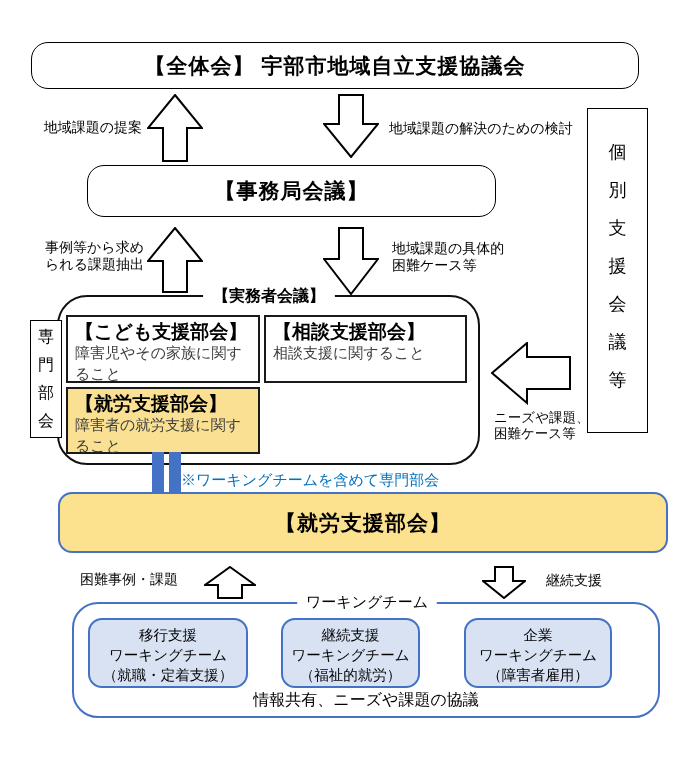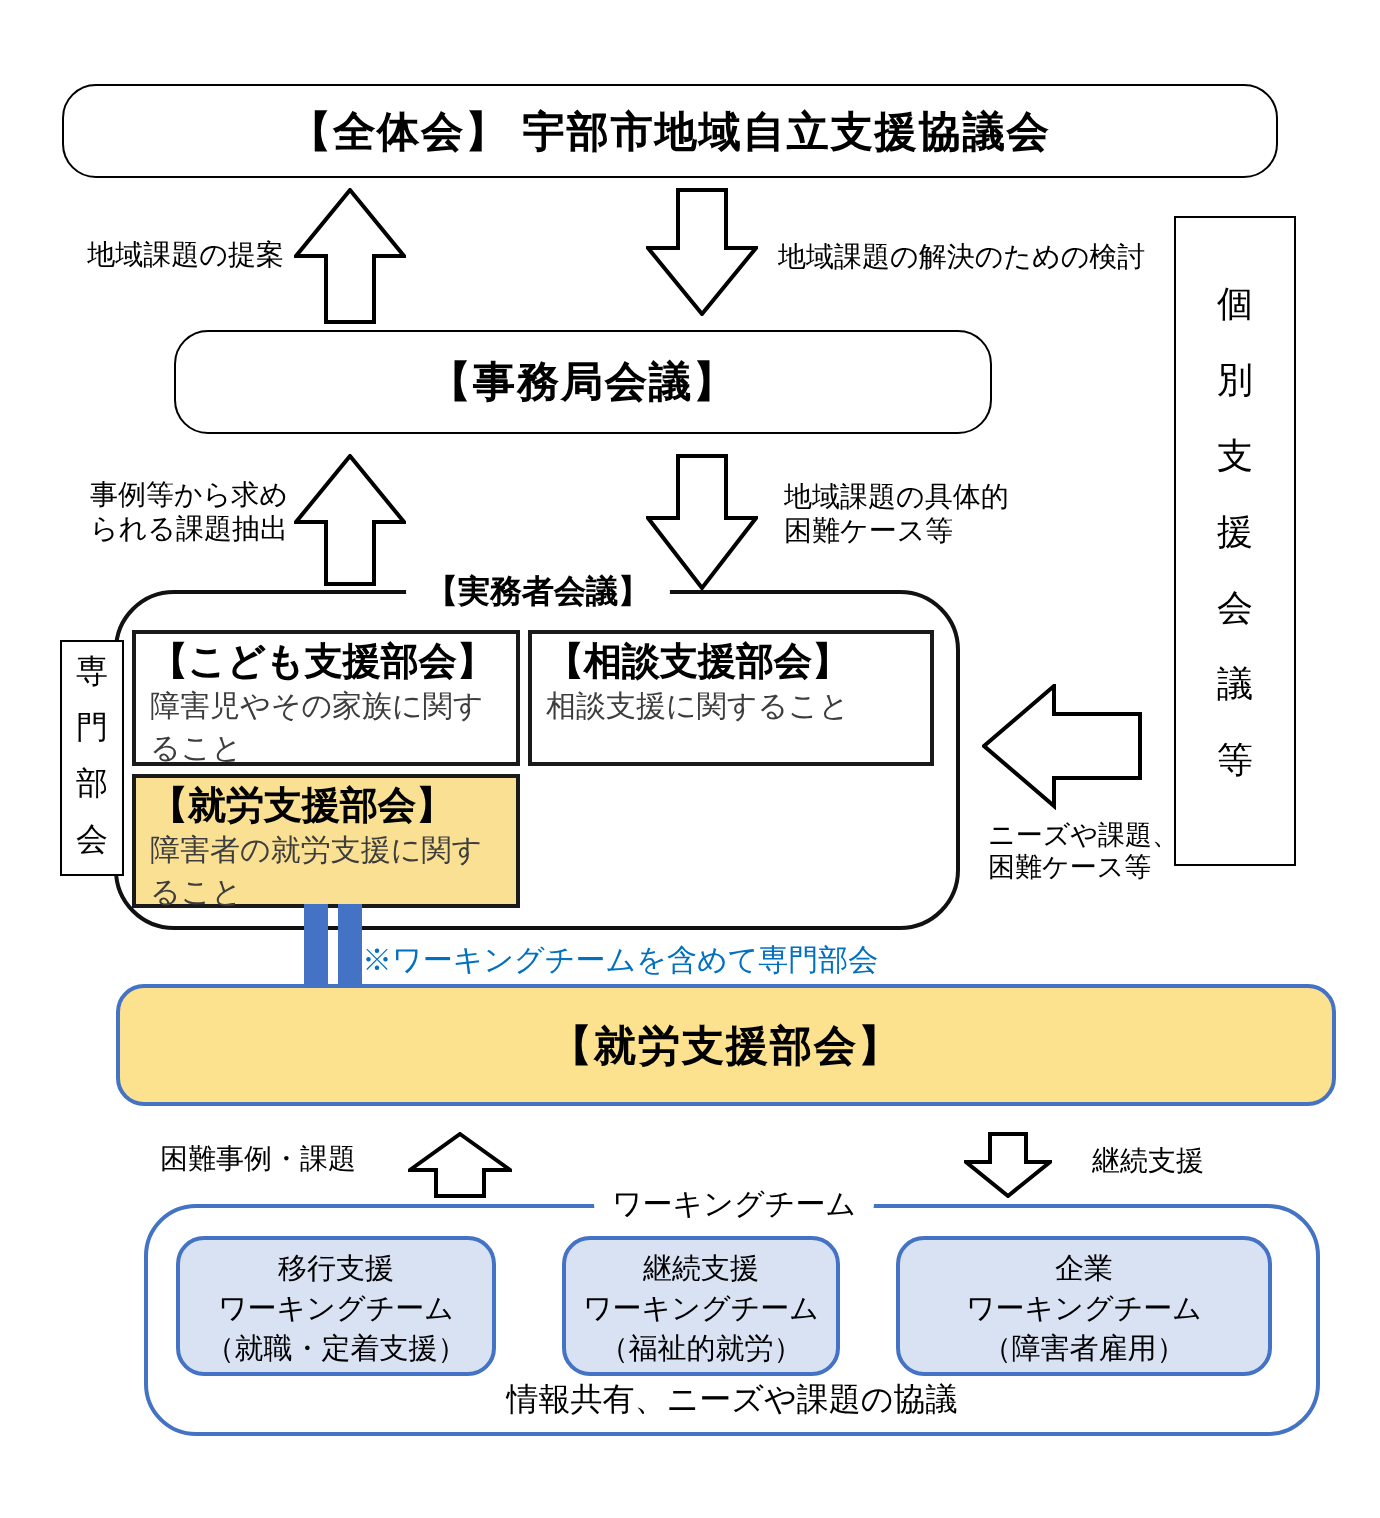--- a/index.html
+++ b/index.html
@@ -122,19 +122,19 @@
        border-radius:26px;background:#fff;"></div>
   <div class="abs center" style="left:297px;top:593px;width:140px;height:18px;background:#fff;
        font-size:15px;z-index:3;">ワーキングチーム</div>
 
   <div class="abs team-box center ml" style="left:88px;top:618px;width:160px;height:70px;z-index:2;">移行支援
 ワーキングチーム
 （就職・定着支援）</div>
   <div class="abs team-box center ml" style="left:281px;top:618px;width:139px;height:70px;z-index:2;">継続支援
 ワーキングチーム
 （福祉的就労）</div>
-  <div class="abs team-box center ml" style="left:448px;top:618px;width:188px;height:70px;z-index:2;">企業
+  <div class="abs team-box center ml" style="left:464px;top:618px;width:148px;height:70px;z-index:2;">企業
 ワーキングチーム
 （障害者雇用）</div>
 
   <div class="abs" style="left:72px;top:690px;width:588px;text-align:center;font-size:16px;z-index:2;">情報共有、ニーズや課題の協議</div>
 
 </div>
 
 </body></html>

